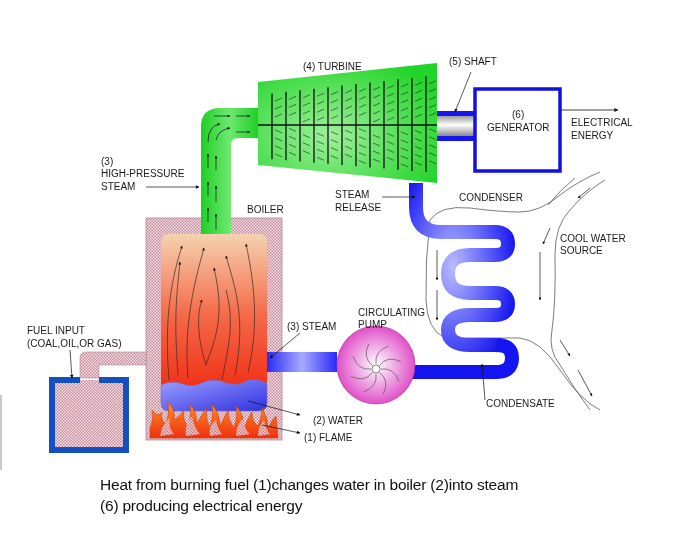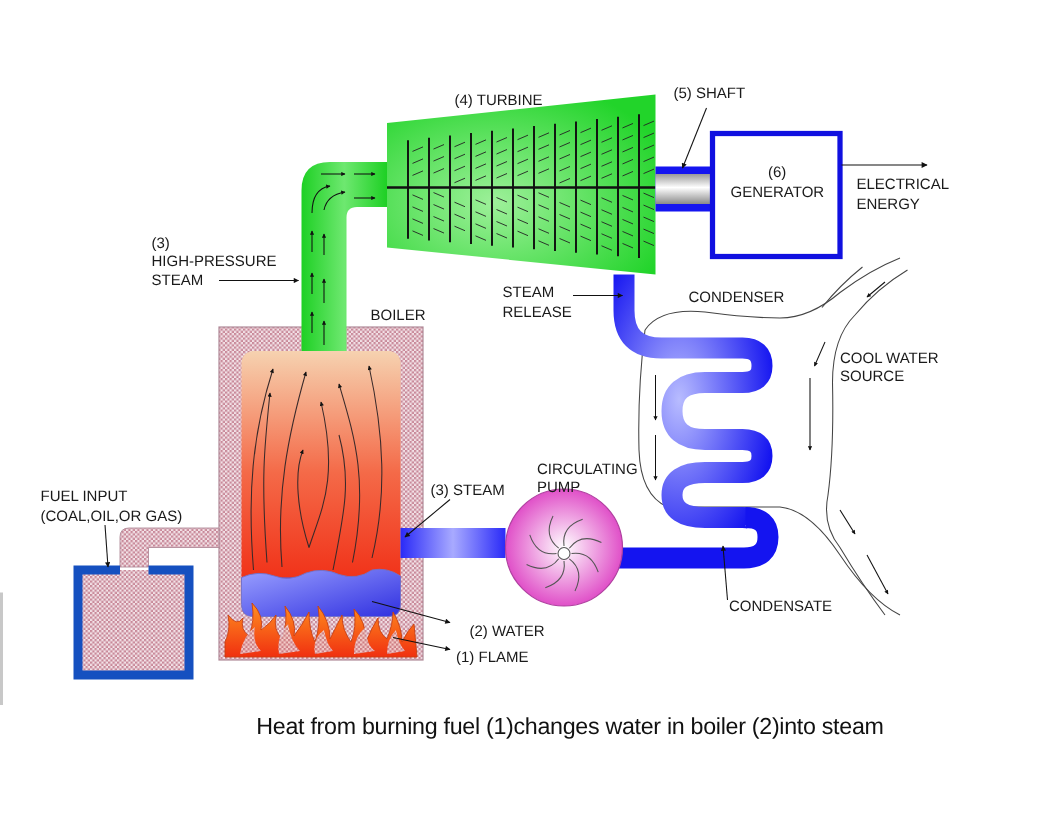--- a/index.html
+++ b/index.html
@@ -1,20 +1,20 @@
 <!DOCTYPE html>
 <html><head>
 <meta charset="utf-8">
 <style>
   html, body { margin: 0; padding: 0; background: #ffffff; }
   body { width: 700px; height: 560px; position: relative; overflow: hidden; font-family: "Liberation Sans", sans-serif; }
   svg { position: absolute; left: 0; top: 0; }
   .lbl { font-family: "Liberation Sans", sans-serif; font-size: 10px; fill: #1a1a1a; }
   .caption { position: absolute; left: 100px; top: 474px; width: 560px; font-family: "Liberation Sans", sans-serif; font-size: 15.5px; line-height: 21px; color: #111; letter-spacing: -0.2px; }
-  .caption div { white-space: nowrap; text-align: center; }
+  .caption div { white-space: nowrap; }
   .edge-line { position: absolute; left: 0; top: 395px; width: 2px; height: 75px; background: #c8c8c8; }
 </style>
 </head>
 <body>
 
 <div class="edge-line"></div>
 
 <svg width="700" height="560" viewBox="0 0 700 560">
   <defs>
     <pattern id="pinkHatch" width="3" height="3" patternUnits="userSpaceOnUse">
@@ -327,13 +327,14 @@
     <text class="lbl" x="358" y="316">CIRCULATING</text>
     <text class="lbl" x="358" y="328">PUMP</text>
     <text class="lbl" x="486" y="407">CONDENSATE</text>
     <text class="lbl" x="313" y="424">(2) WATER</text>
     <text class="lbl" x="304" y="441">(1) FLAME</text>
   </g>
 </svg>
 
 <div class="caption">
   <div>Heat from burning fuel (1)changes water in boiler (2)into steam</div>
+  <div>(6) producing electrical energy</div>
 </div>
 
 </body></html>

